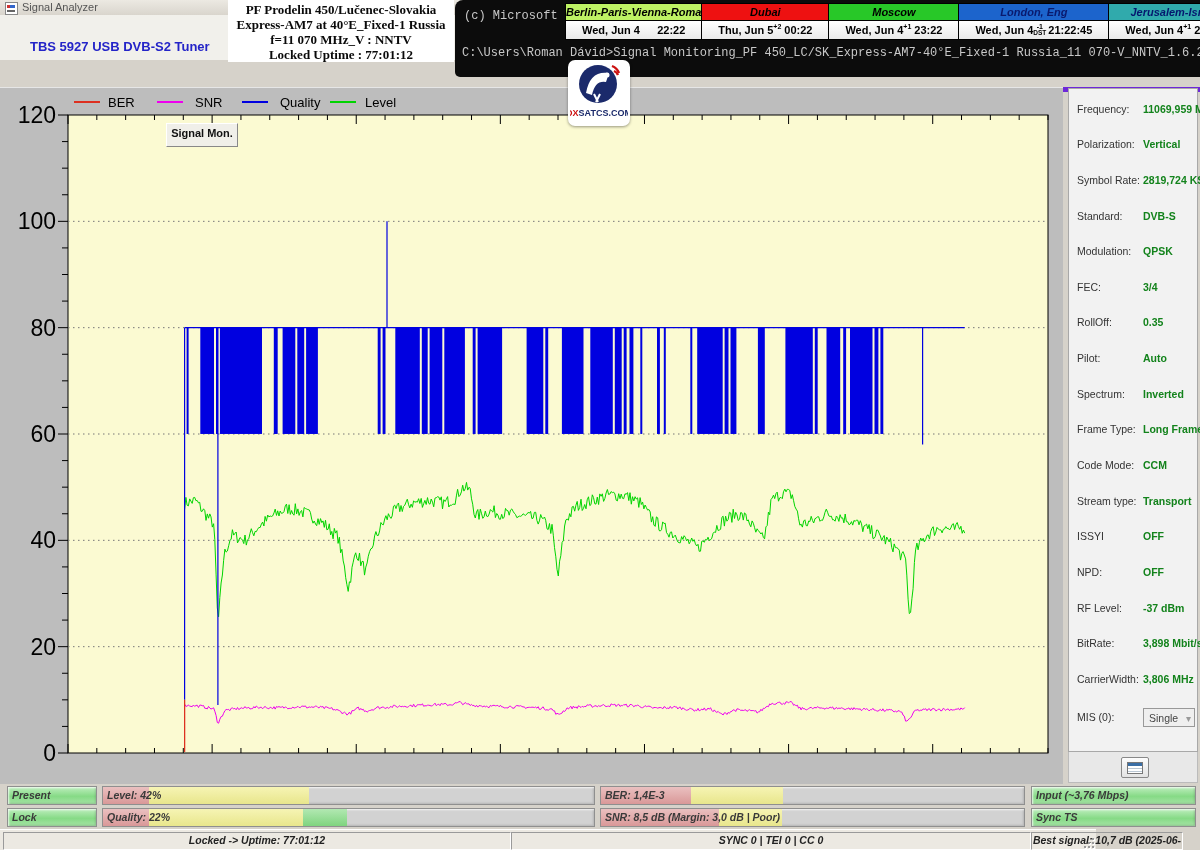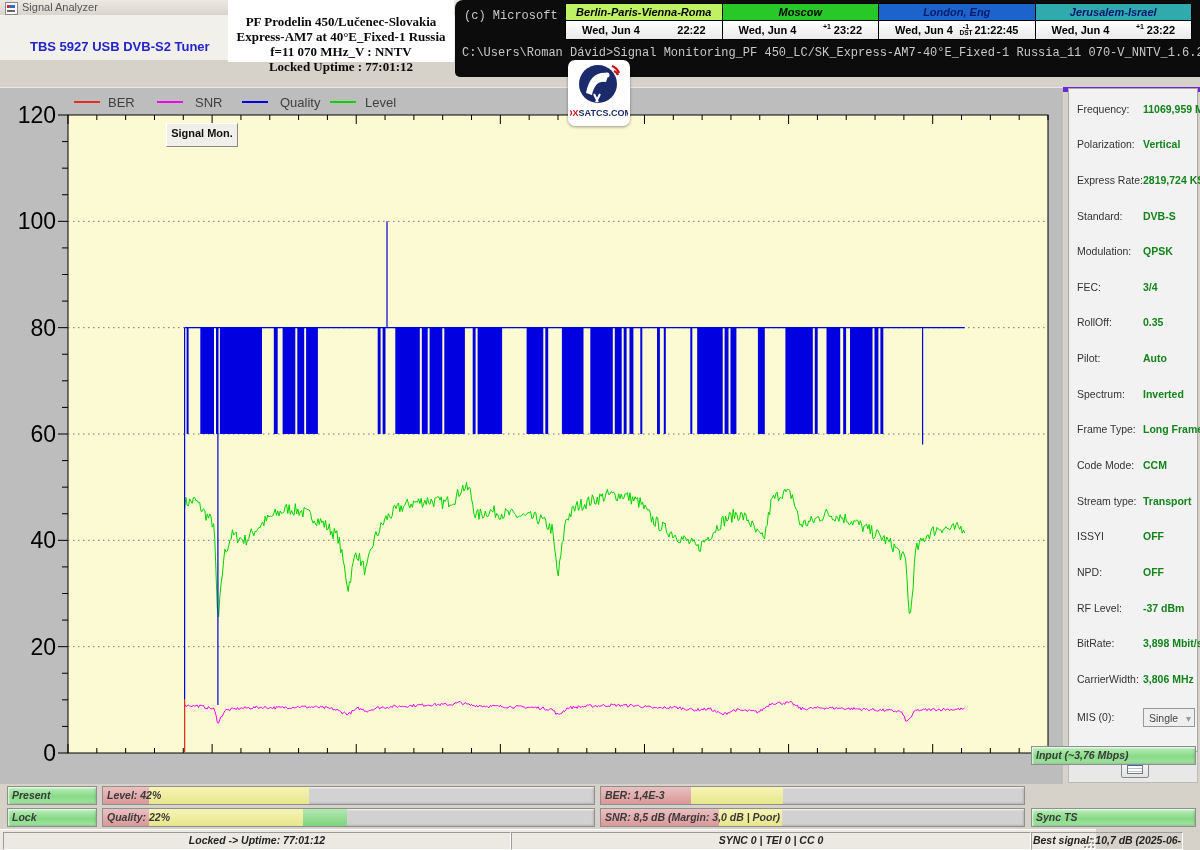--- a/index.html
+++ b/index.html
@@ -19,21 +19,21 @@
   .tunersub{position:absolute;left:28px;top:44px;font-size:10px;color:#222;}
   .tabstrip{position:absolute;left:0;top:60px;width:1200px;height:27px;background:#d6d2ca;
     border-bottom:5px solid #6d28d9;}
   .tab{position:absolute;top:64px;width:70px;height:20px;background:#d4d0c8;
     border:1px solid #888;border-top-color:#fff;border-left-color:#fff;
     font-size:11px;font-weight:bold;color:#111;text-align:center;line-height:19px;cursor:default;}
   .tab.active{background:#f0efe9;height:22px;top:63px;z-index:2;border-top-color:#fff;}
   
   .annotation{position:absolute;left:228px;top:0;width:226px;height:62px;background:#fff;
     z-index:6;text-align:center;font-family:"Liberation Serif",serif;font-weight:bold;
-    font-size:13px;color:#0a0a0a;line-height:15px;padding-top:14px;box-sizing:border-box;}
+    font-size:13px;color:#0a0a0a;line-height:15px;padding-top:2px;box-sizing:border-box;}
   
   .cmd{position:absolute;left:455px;top:0;width:745px;height:77px;background:#0c0c0c;
     border-radius:8px 0 0 5px;z-index:4;}
   .cmd .l1{position:absolute;left:9px;top:9px;font-family:"Liberation Mono","DejaVu Sans Mono",monospace;
     font-size:12px;color:#c8c8c8;white-space:pre;}
   .cmd .l2{position:absolute;left:7px;top:46px;font-family:"Liberation Mono","DejaVu Sans Mono",monospace;
     font-size:12px;color:#c8c8c8;white-space:pre;}
   
   .clocks{position:absolute;left:565px;top:3px;width:627px;height:37px;display:flex;z-index:7;}
   .clock{flex:1;border:1px solid #000;border-left-width:0;display:flex;flex-direction:column;}
@@ -47,21 +47,21 @@
   .cbody .dst{display:inline-flex;flex-direction:column;align-items:center;margin-right:2px;line-height:6px;}
   .cbody .dst .o{font-size:7px;font-weight:bold;}
   .cbody .dst .d{font-size:6.5px;font-weight:bold;}
   .cbody .time{text-align:right;}
   
   .logo{position:absolute;left:568px;top:60px;width:62px;height:66px;background:#fff;
     border-radius:7px;z-index:8;box-shadow:0 1px 3px rgba(0,0,0,.4);text-align:center;}
   
   .chartpanel{position:absolute;left:0;top:87px;width:1063px;height:696px;background:#bdbdbd;
     border-top:1px solid #e6e6e6;}
-  .legend{position:absolute;top:7px;height:14px;font-size:13px;color:#404040;}
+  .legend{position:absolute;top:7px;height:14px;font-size:13px;color:#000000;}
   .legend-line{position:absolute;top:6px;width:26px;height:2px;}
   .legend-label{position:absolute;top:0;}
   .ylab{position:absolute;width:52px;text-align:right;font-size:23px;color:#000;line-height:26px;}
   #plot-svg{position:absolute;left:38px;top:17px;}
   
   .rpanel{position:absolute;left:1068px;top:88px;width:128px;height:662px;background:#f2f2f2;
     border:1px solid #a8a8a8;}
   .params{position:relative;width:100%;height:100%;}
   .prow{position:absolute;left:8px;right:2px;height:20px;font-size:10.5px;display:flex;align-items:center;}
   .plabel{width:66px;color:#333;flex-shrink:0;}
@@ -124,20 +124,28 @@
   <div class="l1">(c) Microsoft Co</div>
   <div class="l2">C:\Users\Roman Dávid&gt;Signal Monitoring_PF 450_LC/SK_Express-AM7-40°E_Fixed-1 Russia_11 070-V_NNTV_1.6.2025+</div>
 </div>
 
 <div class="clocks">
   <div class="clock">
     <div class="chead" style="background: #bef264; color: rgb(0, 0, 0);">Berlin-Paris-Vienna-Roma</div>
     <div class="cbody">
         <span class="date">Wed, Jun 4</span>
         <span class="time">22:22</span>
+      </div>
+  </div>
+  <div class="clock">
+    <div class="chead" style="background: rgb(238, 17, 17); color: rgb(0, 0, 0);">Dubai</div>
+    <div class="cbody">
+        <span class="date">Thu, Jun 5</span>
+        <span class="off">+2</span>
+        <span class="time">00:22</span>
       </div>
   </div>
   <div class="clock">
     <div class="chead" style="background: rgb(40, 200, 40); color: rgb(0, 0, 0); text-align: center;">Moscow</div>
     <div class="cbody">
         <span class="date">Wed, Jun 4</span>
         <span class="off">+1</span>
         <span class="time">23:22</span>
       </div>
   </div>
@@ -349,21 +357,21 @@
   <div class="params">
     <div class="prow" style="top:10px">
         <span class="plabel">Frequency:</span>
         <span class="pvalue">11069,959 MHz</span>
       </div>
     <div class="prow" style="top:45px">
         <span class="plabel">Polarization:</span>
         <span class="pvalue">Vertical</span>
       </div>
     <div class="prow" style="top:81px">
-        <span class="plabel">Express Rate:</span>
+        <span class="plabel">Symbol Rate:</span>
         <span class="pvalue">2819,724 KS/s</span>
       </div>
     <div class="prow" style="top:117px">
         <span class="plabel">Standard:</span>
         <span class="pvalue">DVB-S</span>
       </div>
     <div class="prow" style="top:152px">
         <span class="plabel">Modulation:</span>
         <span class="pvalue">QPSK</span>
       </div>
@@ -433,21 +441,21 @@
 <div class="meter" style="left:102px;top:786px;width:493px">
     <div class="seg seg-pink" style="left: 0%; width: 9.3%;"></div>
     <div class="seg seg-yellow" style="left: 9.3%; width: 32.7%;"></div>
     <span class="m-label">Level: 42%</span>
   </div>
 <div class="meter" style="left:600px;top:786px;width:425px">
     <div class="seg seg-pink" style="left: 0%; width: 21.2%;"></div>
     <div class="seg seg-yellow" style="left: 21.2%; width: 21.8%;"></div>
     <span class="m-label">BER: 1,4E-3</span>
   </div>
-<div class="meter m-green" style="left:1031px;top:746px;width:165px">
+<div class="meter m-green" style="left:1031px;top:786px;width:165px">
     <span class="m-label">Input (~3,76 Mbps)</span>
   </div>
 <div class="meter m-green" style="left:7px;top:808px;width:90px">
     <span class="m-label">Lock</span>
   </div>
 <div class="meter" style="left:102px;top:808px;width:493px">
     <div class="seg seg-pink" style="left: 0%; width: 9.3%;"></div>
     <div class="seg seg-yellow" style="left: 9.3%; width: 31.5%;"></div>
     <div class="seg seg-green" style="left: 40.8%; width: 8.9%;"></div>
     <span class="m-label">Quality: 22%</span>

